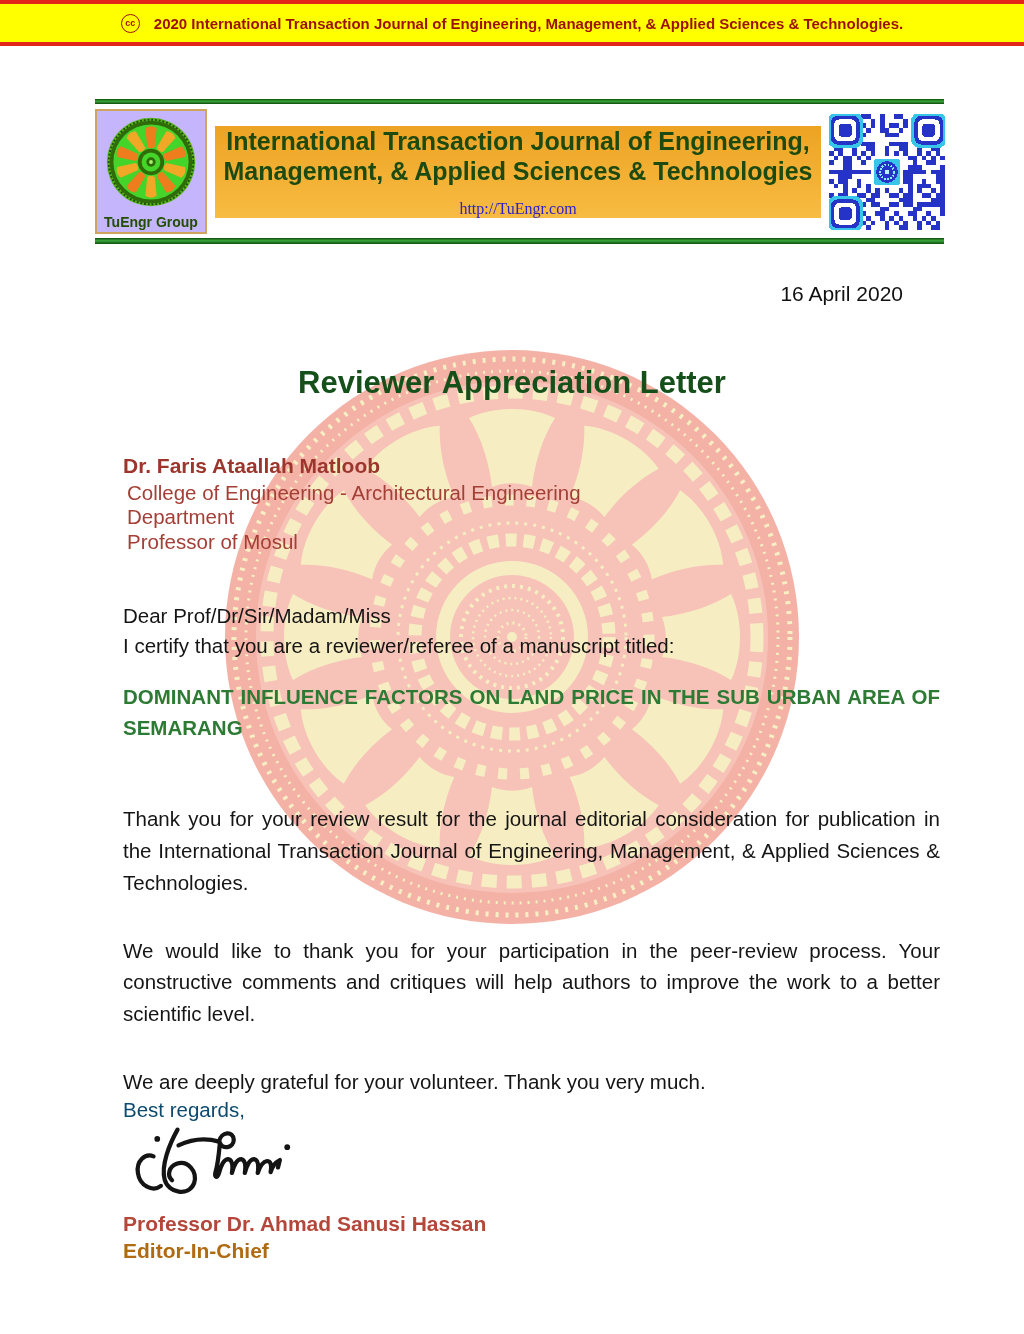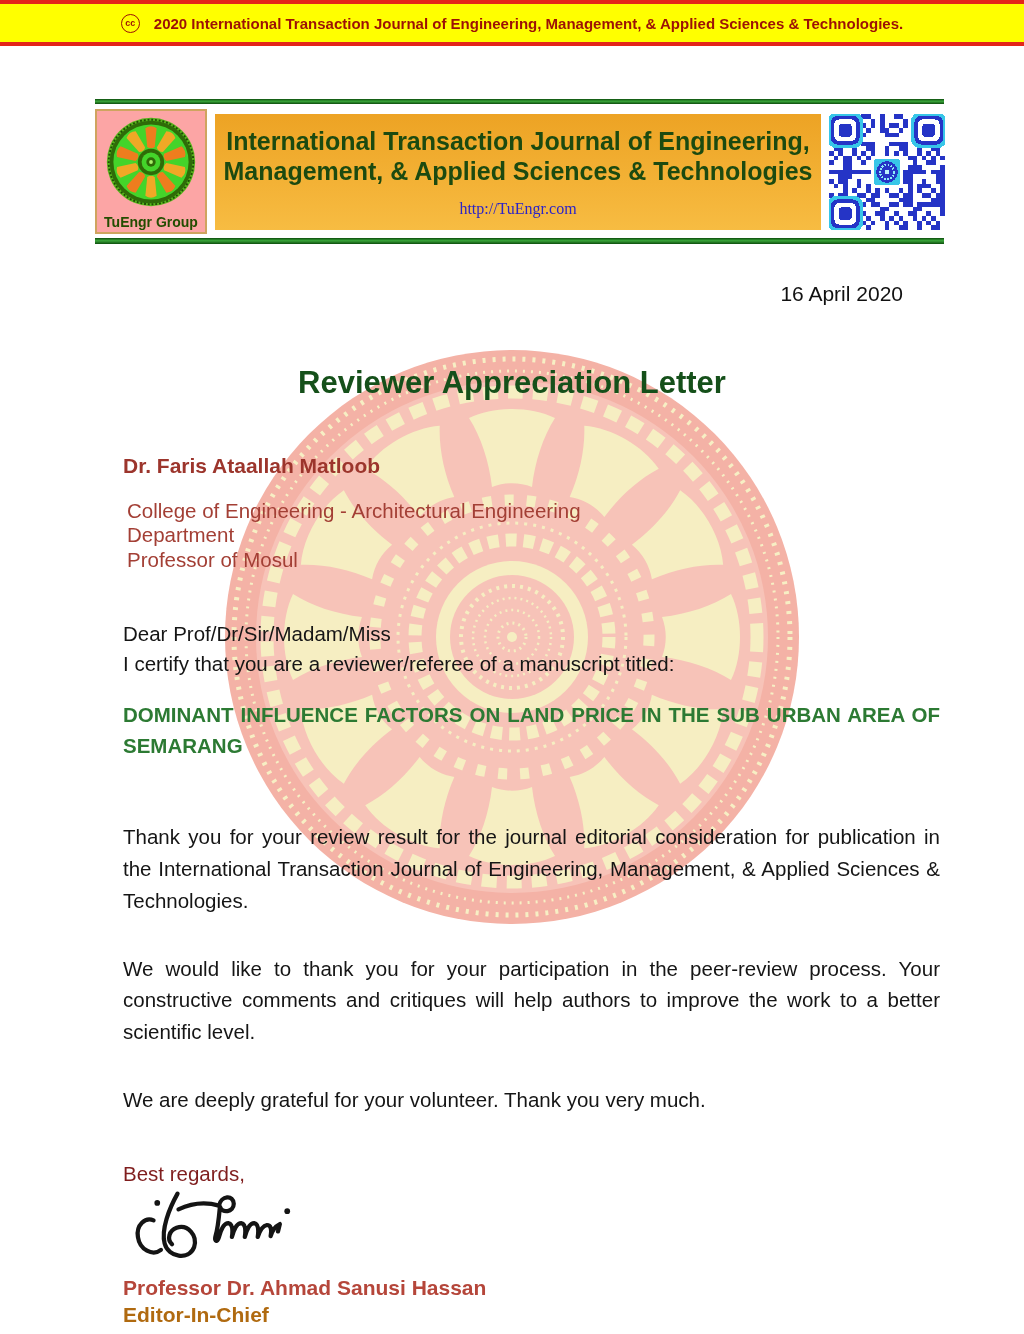--- a/index.html
+++ b/index.html
@@ -20,42 +20,42 @@
     font-size:9px;font-weight:bold;letter-spacing:0;line-height:1;
   }
   
   .watermark{position:absolute;left:211px;top:336px;z-index:0;}
   
   .content{position:relative;z-index:1;padding-top:99px;}
   .rule{width:849px;margin-left:95px;height:5px;
     background:linear-gradient(#0c4c0c,#3aa63a 45%,#0c4c0c);}
   .rule.bottom{height:6px;}
   .header-row{width:850px;margin-left:95px;display:flex;align-items:center;padding:5px 0 4px;}
-  .logo-box{width:112px;box-sizing:border-box;border:2px solid #cfa45f;background:#fca5a5;
+  .logo-box{width:112px;box-sizing:border-box;border:2px solid #cfa45f;background:#c4b5fd;
     padding:4px 2px 2px;text-align:center;flex:none;}
   .logo-caption{font-size:14px;font-weight:bold;color:#234d00;margin-top:1px;}
-  .banner{flex:1;margin:0 8px;height:116px;background:linear-gradient(#eda324,#f7bc42);
+  .banner{flex:1;margin:0 8px;height:92px;background:linear-gradient(#eda324,#f7bc42);
     display:flex;flex-direction:column;justify-content:center;align-items:center;text-align:center;}
   .banner-title{color:#1c4a10;font-weight:bold;font-size:25px;line-height:1.22;}
   .banner-url{margin-top:13px;font-family:"Liberation Serif","DejaVu Serif",serif;
     font-size:16px;color:#2b23c8;}
   .qr-wrap{flex:none;width:116px;height:120px;display:flex;align-items:center;}
   
   .date-line{margin:38px 121px 0 0;text-align:right;font-size:21px;color:#111;}
   .page-title{margin-top:59px;text-align:center;font-size:31px;font-weight:bold;color:#15501a;}
   .letter-body{margin:0 84px 0 123px;font-size:20.5px;}
   .recipient{margin-top:52px;color:#a33f35;line-height:1.2;}
-  .recipient-name{font-weight:bold;color:#9c352c;font-size:21px;margin-bottom:21px;}
+  .recipient-name{font-weight:bold;color:#9c352c;font-size:21px;margin-bottom:3px;}
   .recipient-line{padding-left:4px;line-height:1.18;}
   .salutation{margin-top:50px;color:#151515;}
   .certify{margin-top:6px;color:#151515;}
   .manuscript{margin-top:24px;color:#2c7a33;font-weight:bold;text-align:justify;line-height:1.5;}
   .para{margin:36px 0 0;text-align:justify;line-height:1.55;color:#151515;}
   .para.first{margin-top:60px;}
-  .closing{margin-top:46px;color:#7f1d1d;}
+  .closing{color:#0c4a6e;}
   .sig{margin:-4px 0 0 2px;display:block;}
   .signer-name{margin-top:8px;color:#b5463a;font-weight:bold;font-size:21px;}
   .signer-role{margin-top:3px;color:#b06a10;font-weight:bold;font-size:21px;}
 </style>
 </head>
 <body>
 
 <div class="page">
 
   <div class="top-strip">

